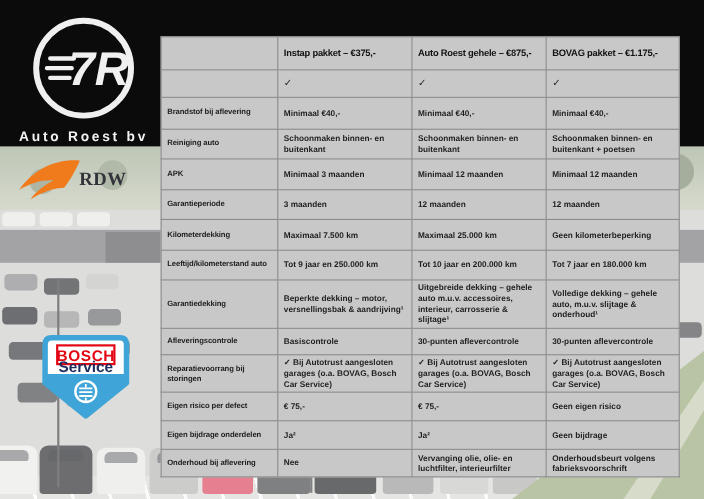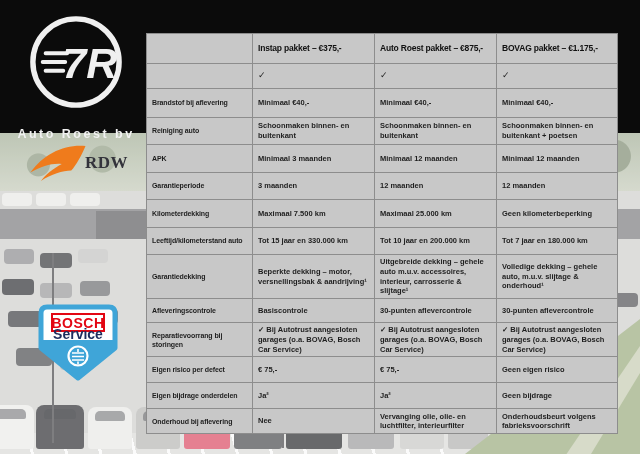--- a/index.html
+++ b/index.html
@@ -30,24 +30,24 @@
   .pole{position:absolute;width:2px;background:#47474a;}
   .grass{position:absolute;right:0;bottom:0;width:175px;height:135px;
     clip-path:polygon(100% 0,100% 100%,0 100%);background:#9aab7d;}
   .grass-path{position:absolute;right:0;bottom:0;width:175px;height:135px;
     clip-path:polygon(58% 100%,100% 20%,100% 40%,72% 100%);background:#c6ccb2;}
   .wash{position:absolute;inset:0;background:rgba(255,255,255,.30);}
 
   
   .brand{position:absolute;left:0;top:0;width:152px;height:133px;z-index:6;text-align:center;}
   .brand svg{display:block;margin:13px auto 0 auto;}
-  .brand-name{margin-top:16px;color:#f2f2f2;font-size:12.5px;font-weight:bold;letter-spacing:2.5px;white-space:nowrap;text-align:center;}
-
-  
-  .rdw{position:absolute;left:25px;top:143px;width:128px;height:40px;z-index:6;display:flex;align-items:center;}
+  .brand-name{margin-top:6px;color:#f2f2f2;font-size:12.5px;font-weight:bold;letter-spacing:2.5px;white-space:nowrap;text-align:center;}
+
+  
+  .rdw{position:absolute;left:12px;top:143px;width:128px;height:40px;z-index:6;display:flex;align-items:center;}
   .rdw-word{font-family:"Liberation Serif",serif;font-weight:bold;font-size:17px;color:#33333b;letter-spacing:.5px;margin-left:-4px;}
   .bovag{position:absolute;left:44px;top:199px;z-index:6;}
   .bosch{position:absolute;left:38px;top:304px;z-index:6;}
 
   
   .pkg-table{position:absolute;left:146px;top:33px;width:471px;z-index:5;
     border-collapse:collapse;table-layout:fixed;background:#c8c8c8;border:1px solid #858585;}
   .pkg-table td,.pkg-table th{border:1px solid #8d8d8d;padding:2px 5px;vertical-align:middle;
     text-align:left;font-size:7.5px;font-weight:bold;color:#1e1e1e;line-height:1.3;}
   .pkg-table th{font-size:8.5px;letter-spacing:-.2px;white-space:nowrap;color:#111;}
@@ -153,21 +153,21 @@
     <colgroup>
         <col style="width:106px">
         <col style="width:122px">
         <col style="width:122px">
         <col style="width:121px">
       </colgroup>
     <tbody>
         <tr>
       <th></th>
       <th>Instap pakket – €375,-</th>
-      <th>Auto Roest pakket – €875,-</th>
+      <th>Auto Roest gehele – €875,-</th>
       <th>BOVAG pakket – €1.175,-</th>
     </tr>
     <tr class="check-row">
       <td class="lbl"></td>
       <td>✓</td>
       <td>✓</td>
       <td>✓</td>
     </tr>
     <tr>
       <td class="lbl">Brandstof bij aflevering</td>
@@ -194,21 +194,21 @@
       <td>12 maanden</td>
     </tr>
     <tr>
       <td class="lbl">Kilometerdekking</td>
       <td>Maximaal 7.500 km</td>
       <td>Maximaal 25.000 km</td>
       <td>Geen kilometerbeperking</td>
     </tr>
     <tr>
       <td class="lbl">Leeftijd/kilometerstand auto</td>
-      <td>Tot 15 jaar en 330.000 km</td>
+      <td>Tot 9 jaar en 250.000 km</td>
       <td>Tot 10 jaar en 200.000 km</td>
       <td>Tot 7 jaar en 180.000 km</td>
     </tr>
     <tr>
       <td class="lbl">Garantiedekking</td>
       <td>Beperkte dekking – motor, versnellingsbak &amp; aandrijving¹</td>
       <td>Uitgebreide dekking – gehele auto m.u.v. accessoires, interieur, carrosserie &amp; slijtage¹</td>
       <td>Volledige dekking – gehele auto, m.u.v. slijtage &amp; onderhoud¹</td>
     </tr>
     <tr>

